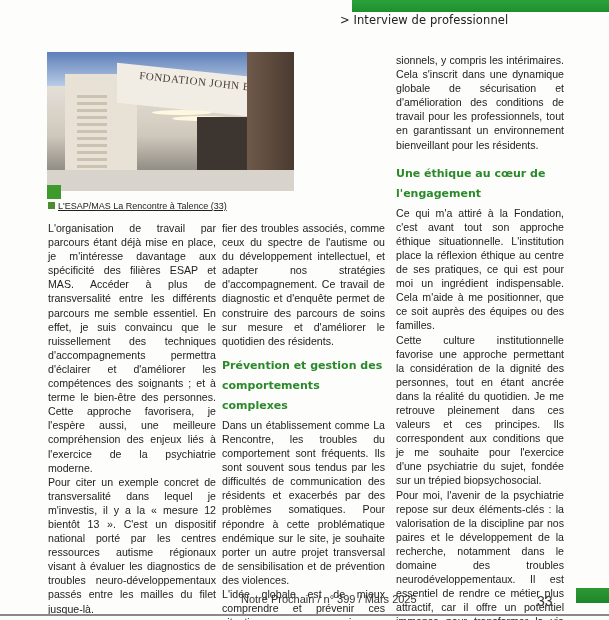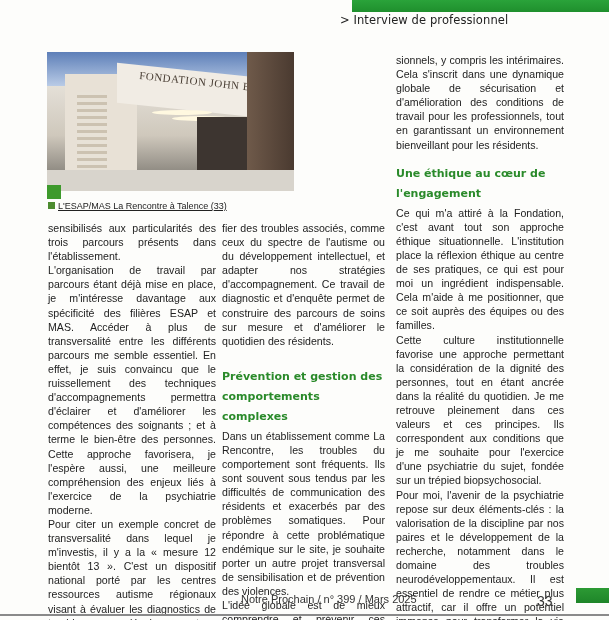--- a/index.html
+++ b/index.html
@@ -41,21 +41,21 @@
   .caption .sq { display:inline-block; width:7px; height:7px; background:#4c8b2f; margin-right:3px; vertical-align:0; }
   .col { position:absolute; font-size:10.6px; line-height:14.1px; text-align:justify; }
   .col p { margin:0; }
   .col1 { left:48px; top:221px; width:168px; }
   .col2 { left:222px; top:221px; width:163px; }
   .col3 { left:396px; top:53px; width:168px; }
   .h2 {
     font-family:"DejaVu Sans", sans-serif; color:#2a8a2a; font-size:11px; line-height:20px;
     margin:0 0 2px 0; text-align:left;
   }
-  .col2 .h2 { margin-top:19px; }
+  .col2 .h2 { margin-top:8px; }
   .col3 .h2 { margin-top:12px; }
   .footer { position:absolute; left:241px; top:593px; font-size:11px; color:#333; }
   .page-num { position:absolute; left:537px; top:593px; font-size:14px; color:#333; }
   .bottom-band { position:absolute; left:576px; top:588px; width:33px; height:15px; background:linear-gradient(#2c9a34,#1e8529); }
   .bottom-rule { position:absolute; left:0; top:614px; width:609px; height:2px; background:#8a8a8a; }
 </style>
 </head>
 <body>
 
 <div class="top-band"></div>
@@ -71,21 +71,20 @@
   <div class="dark"></div>
   <div class="tower"></div>
   <div class="ground"></div>
 </div>
 <div class="photo-swatch"></div>
 <div class="caption">
   <span class="sq"></span><span>L'ESAP/MAS La Rencontre à Talence (33)</span>
 </div>
 
 <div class="col col1">
-  <p>sensibilisés aux particularités des trois parcours présents dans l'établissement.</p>
   <p>L'organisation de travail par parcours étant déjà mise en place, je m'intéresse davantage aux spécificité des filières ESAP et MAS. Accéder à plus de transversalité entre les différents parcours me semble essentiel. En effet, je suis convaincu que le ruissellement des techniques d'accompagnements permettra d'éclairer et d'améliorer les compétences des soignants ; et à terme le bien-être des personnes. Cette approche favorisera, je l'espère aussi, une meilleure compréhension des enjeux liés à l'exercice de la psychiatrie moderne.</p>
   <p>Pour citer un exemple concret de transversalité dans lequel je m'investis, il y a la « mesure 12 bientôt 13 ». C'est un dispositif national porté par les centres ressources autisme régionaux visant à évaluer les diagnostics de troubles neuro-développementaux passés entre les mailles du filet jusque-là.</p>
 
 </div>
 
 <div class="col col2">
   <p>fier des troubles associés, comme ceux du spectre de l'autisme ou du développement intellectuel, et adapter nos stratégies d'accompagnement. Ce travail de diagnostic et d'enquête permet de construire des parcours de soins sur mesure et d'améliorer le quotidien des résidents.</p>
   <h2 class="h2">Prévention et gestion des comportements complexes</h2>
   <p>Dans un établissement comme La Rencontre, les troubles du comportement sont fréquents. Ils sont souvent sous tendus par les difficultés de communication des résidents et exacerbés par des problèmes somatiques. Pour répondre à cette problématique endémique sur le site, je souhaite porter un autre projet transversal de sensibilisation et de prévention des violences.</p>
   <p>L'idée globale est de mieux comprendre et prévenir ces situations par une connaissance de nos patients résidents la plus fine possible par l'ensemble des profes-</p>

